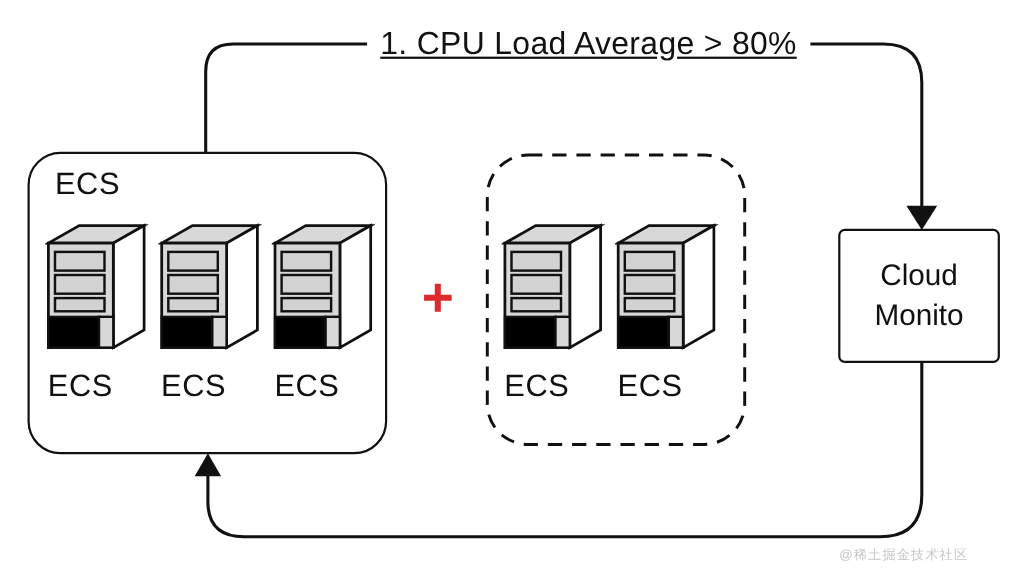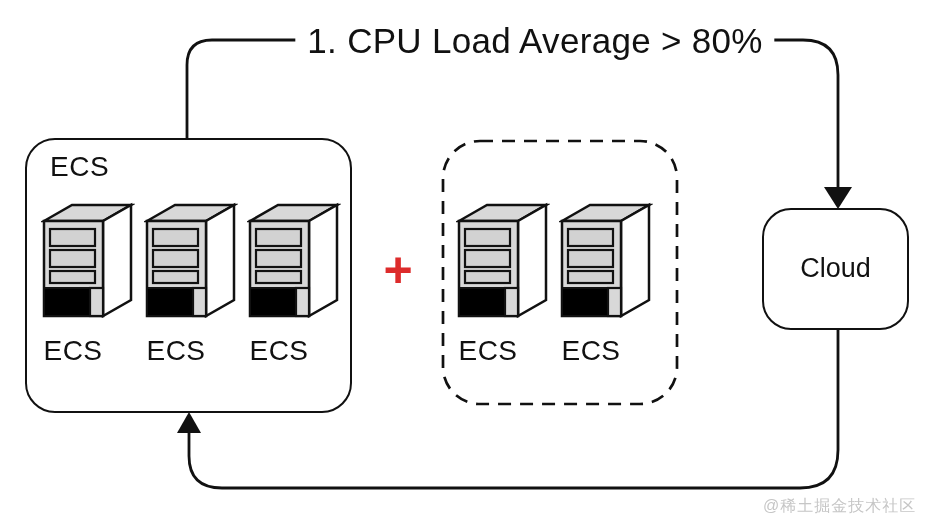--- a/index.html
+++ b/index.html
@@ -21,29 +21,29 @@
   .dashed-area{left:442px;top:140px;width:236px;height:265px;z-index:2;background:transparent;}
 
   .server-row{position:absolute;left:14px;top:62px;display:flex;gap:9px;}
   .server-unit{display:flex;flex-direction:column;align-items:flex-start;}
   .server-unit svg{display:block;}
   .server-label{width:64px;margin-top:17px;text-align:center;font-size:28px;letter-spacing:.5px;}
 
   .plus-sign{position:absolute;left:378px;top:242px;width:40px;height:56px;display:flex;align-items:center;justify-content:center;
     font-size:50px;font-weight:700;color:var(--accent-red);z-index:2;}
 
-  .monitor-box{left:762px;top:208px;width:147px;height:122px;border:2.6px solid var(--line);border-radius:29px;
+  .monitor-box{left:762px;top:208px;width:147px;height:122px;border:2.6px solid var(--line);border-radius:6px;
     display:flex;flex-direction:column;align-items:center;justify-content:center;font-size:27px;line-height:1.33;}
 
   .flow-label{position:absolute;transform:translate(-50%,-50%);background:#fff;padding:0 12px;
-    font-size:35px;white-space:nowrap;z-index:3;letter-spacing:.3px;}
+    font-size:29px;white-space:nowrap;z-index:3;letter-spacing:.3px;text-decoration:underline;}
   .flow-label-top{left:535px;top:41px;}
   .flow-label-bottom{left:556px;top:489px;}
 
-  .watermark{position:absolute;left:763px;top:496px;font-size:16px;color:var(--watermark-gray);
+  .watermark{position:absolute;left:763px;top:496px;font-size:12px;color:var(--watermark-gray);
     white-space:nowrap;z-index:3;letter-spacing:1px;}
 </style>
 </head>
 <body>
 
 <div class="stage">
 
   <svg class="overlay-svg" width="932" height="524" viewBox="0 0 932 524">
 
     <path d="M 187 140 L 187 65 Q 187 40 212 40 L 803 40 Q 838 40 838 75 L 838 190" fill="none" stroke="#111" stroke-width="2.8"></path>
@@ -137,17 +137,18 @@
           <rect x="49" y="86" width="13" height="28" fill="#d8d8d8" stroke="#111" stroke-width="2.2"></rect>
         </svg>
         <div class="server-label">ECS</div>
       </div>
 
     </div>
   </div>
 
   <div class="box monitor-box">
     <span>Cloud</span>
+    <span>Monito</span>
   </div>
 
   <div class="watermark">@稀土掘金技术社区</div>
 
 </div>
 
 </body></html>

